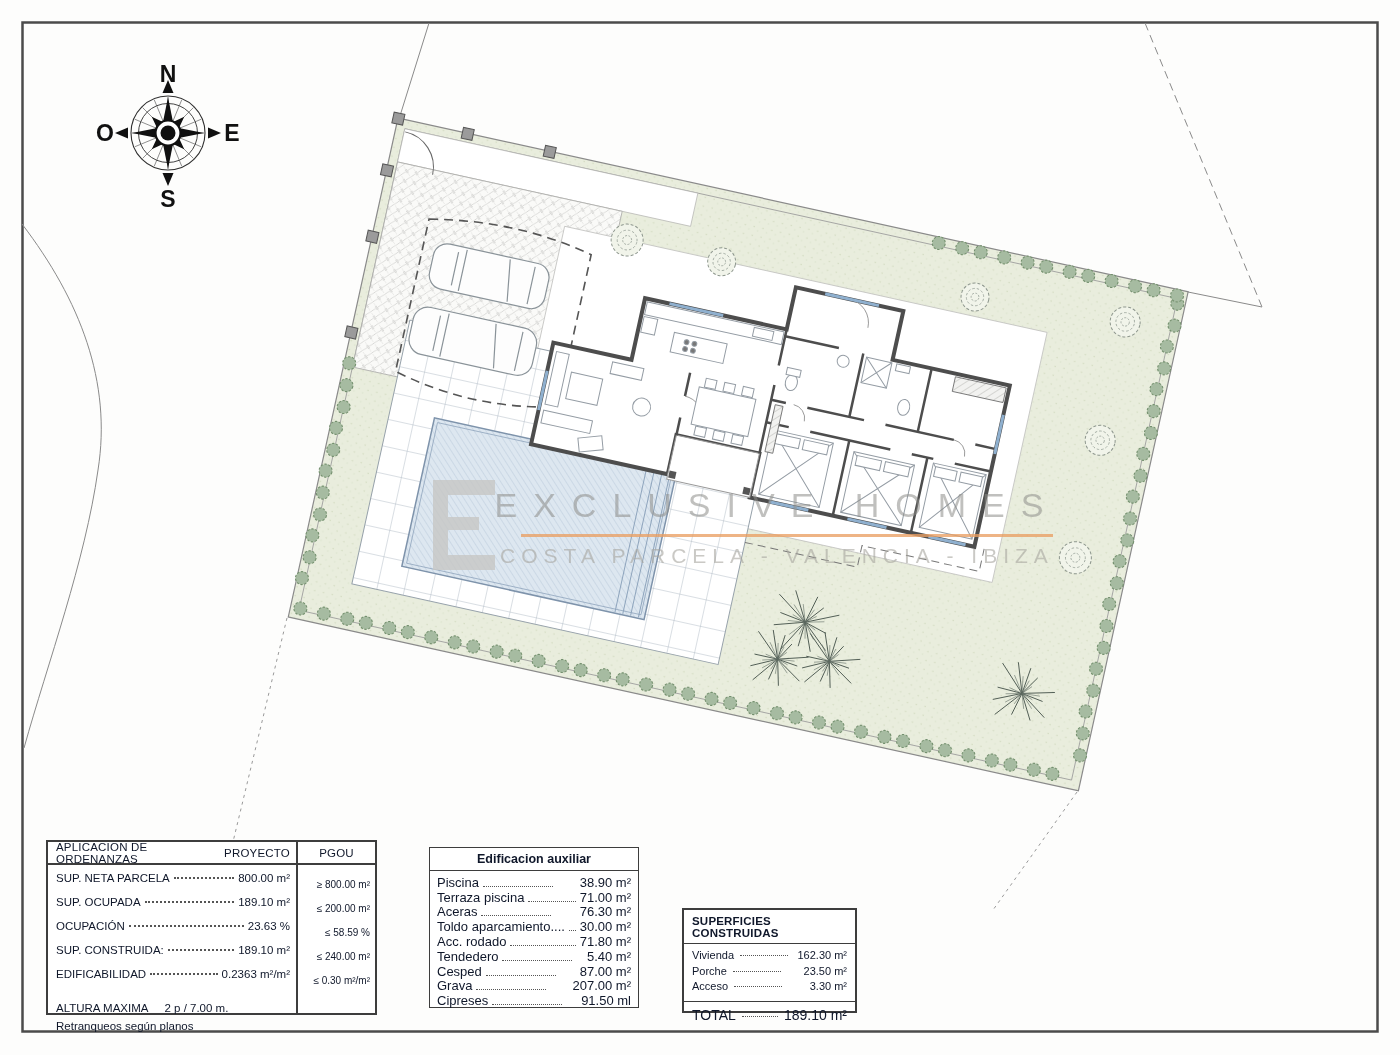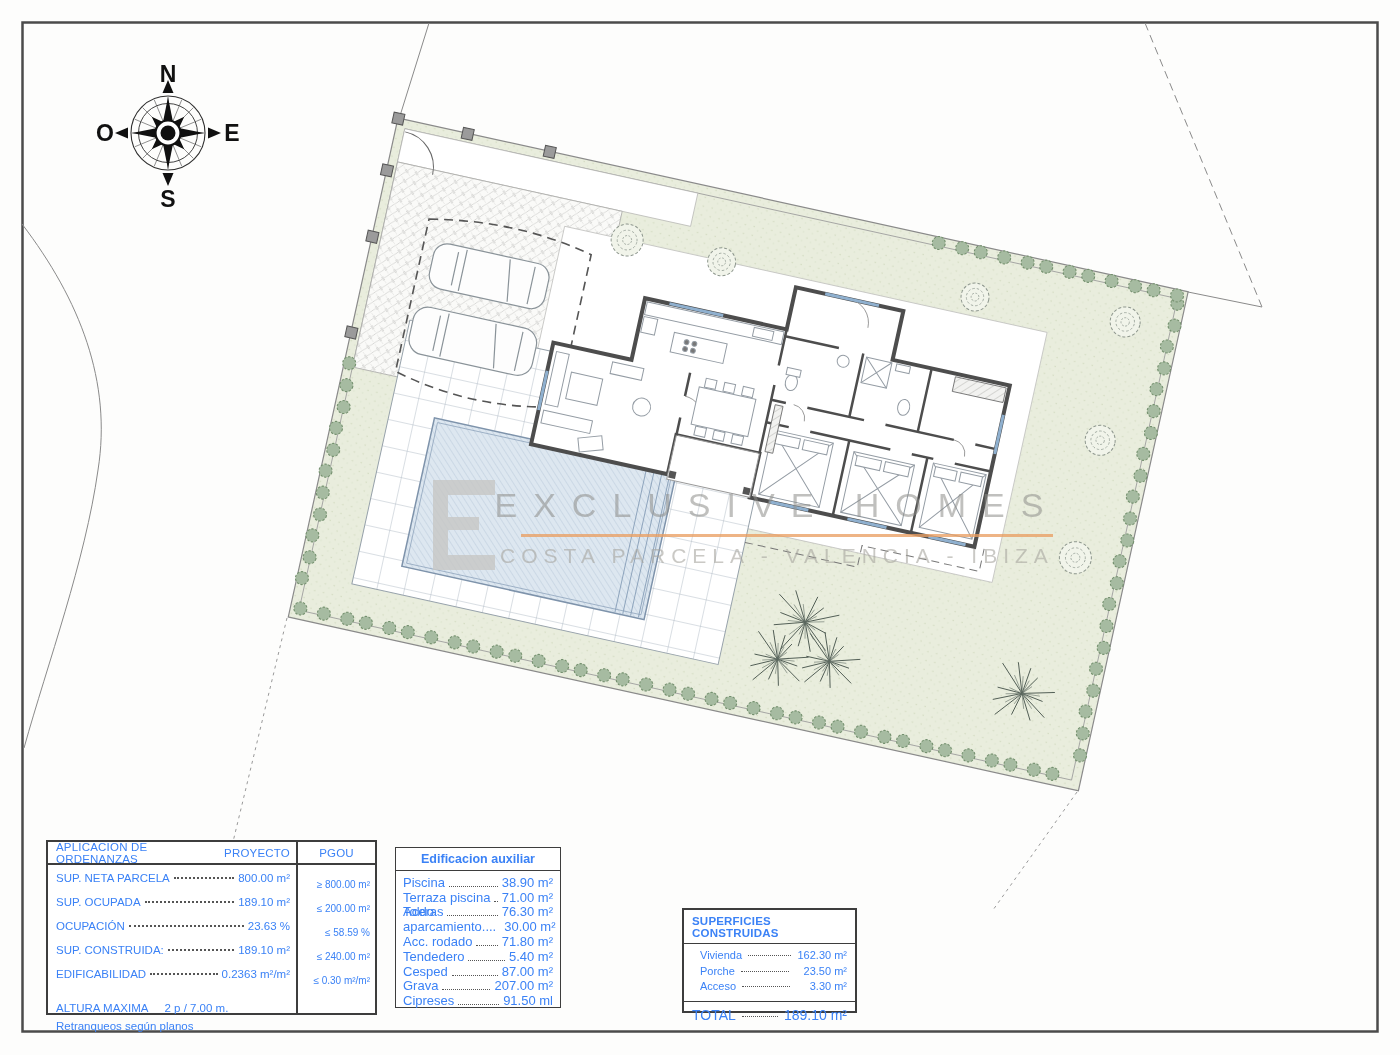--- a/index.html
+++ b/index.html
@@ -8,44 +8,44 @@
   #plan-svg{position:absolute;left:0;top:0;}
   
   #watermark{position:absolute;left:417px;top:472px;width:660px;height:110px;pointer-events:none;}
   #wm-logo{position:absolute;left:16px;top:8px;opacity:.8;}
   #wm-title{position:absolute;left:60px;top:14px;width:600px;text-align:center;white-space:nowrap;
             font-size:34px;font-weight:400;letter-spacing:16px;color:rgba(140,140,137,.55);}
   #wm-rule{position:absolute;left:104px;top:62px;width:532px;height:3px;background:rgba(233,159,99,.78);}
   #wm-sub{position:absolute;left:60px;top:72px;width:600px;text-align:center;white-space:nowrap;
           font-size:21px;font-weight:400;letter-spacing:6px;color:rgba(167,165,158,.6);}
   
-  .tbl{position:absolute;background:#fff;color:#3b82f6;}
+  .tbl{position:absolute;background:#fff;color:#0f172a;}
   #t1{left:46px;top:840px;width:331px;height:175px;border:2.5px solid #3d3d3d;display:flex;box-sizing:border-box;}
   #t1 .main{flex:1;display:flex;flex-direction:column;min-width:0;}
   #t1 .pgou{width:79px;border-left:2px solid #3d3d3d;display:flex;flex-direction:column;box-sizing:border-box;}
   #t1 .hrow{height:21px;border-bottom:2px solid #3d3d3d;display:flex;align-items:center;
             font-size:11.5px;letter-spacing:.2px;}
   #t1 .main .hrow{padding:0 6px 0 8px;justify-content:space-between;}
   #t1 .pgou .hrow{justify-content:center;}
   #t1 .rows{margin-top:7px;}
   #t1 .r{display:flex;align-items:baseline;height:24px;font-size:11.5px;padding:0 6px 0 8px;}
   #t1 .r .lead{flex:1;border-bottom:2px dotted #555;margin:0 4px;transform:translateY(-3px);}
   #t1 .r .val{text-align:right;white-space:nowrap;}
   #t1 .pv{height:24px;font-size:10px;display:flex;align-items:center;justify-content:flex-end;padding-right:5px;white-space:nowrap;padding-left:45px;}
   #t1 .altura{display:flex;gap:16px;font-size:11.5px;padding:10px 0 0 8px;height:18px;align-items:baseline;}
   #t1 .foot{font-size:11.5px;padding:6px 0 0 8px;}
-  #t2{left:395px;top:847px;width:166px;height:161px;border:1.5px solid #3d3d3d;box-sizing:border-box;}
+  #t2{left:429px;top:847px;width:210px;height:161px;border:1.5px solid #3d3d3d;box-sizing:border-box;}
   #t2 .title{font-weight:bold;font-size:12.5px;text-align:center;padding:4px 0 4px;border-bottom:1.5px solid #3d3d3d;}
   #t2 .rows{padding:4px 7px 0 7px;}
   #t2 .r{display:flex;align-items:flex-end;height:14.8px;font-size:13px;}
   #t2 .r .lead{flex:1;border-bottom:1.8px dotted #555;margin:0 4px;max-width:70px;transform:translateY(-3px);}
   #t2 .r .val{margin-left:auto;text-align:right;white-space:nowrap;}
   #t3{left:682px;top:908px;width:175px;height:105px;border:2px solid #3d3d3d;box-sizing:border-box;}
   #t3 .title{font-weight:bold;font-size:11.5px;padding:5px 0 4px 8px;border-bottom:1.5px solid #3d3d3d;letter-spacing:.2px;}
-  #t3 .rows{padding:5px 8px 2px 8px;margin-left:8px;}
+  #t3 .rows{padding:5px 8px 2px 8px;}
   #t3 .r{display:flex;align-items:baseline;height:15.5px;font-size:11px;}
   #t3 .r .lead{width:48px;border-bottom:1.8px dotted #555;margin:0 6px;transform:translateY(-3px);}
   #t3 .r .val{margin-left:auto;white-space:nowrap;}
   #t3 .total{border-top:1.5px solid #3d3d3d;margin-top:3px;padding:5px 8px 0 8px;display:flex;align-items:baseline;font-size:14px;height:16px;}
   #t3 .total .lead{width:52px;border-bottom:1.8px dotted #555;margin:0 6px;transform:translateY(-3px);}
   #t3 .total .val{margin-left:auto;white-space:nowrap;}
 </style>
 </head>
 <body>
 

